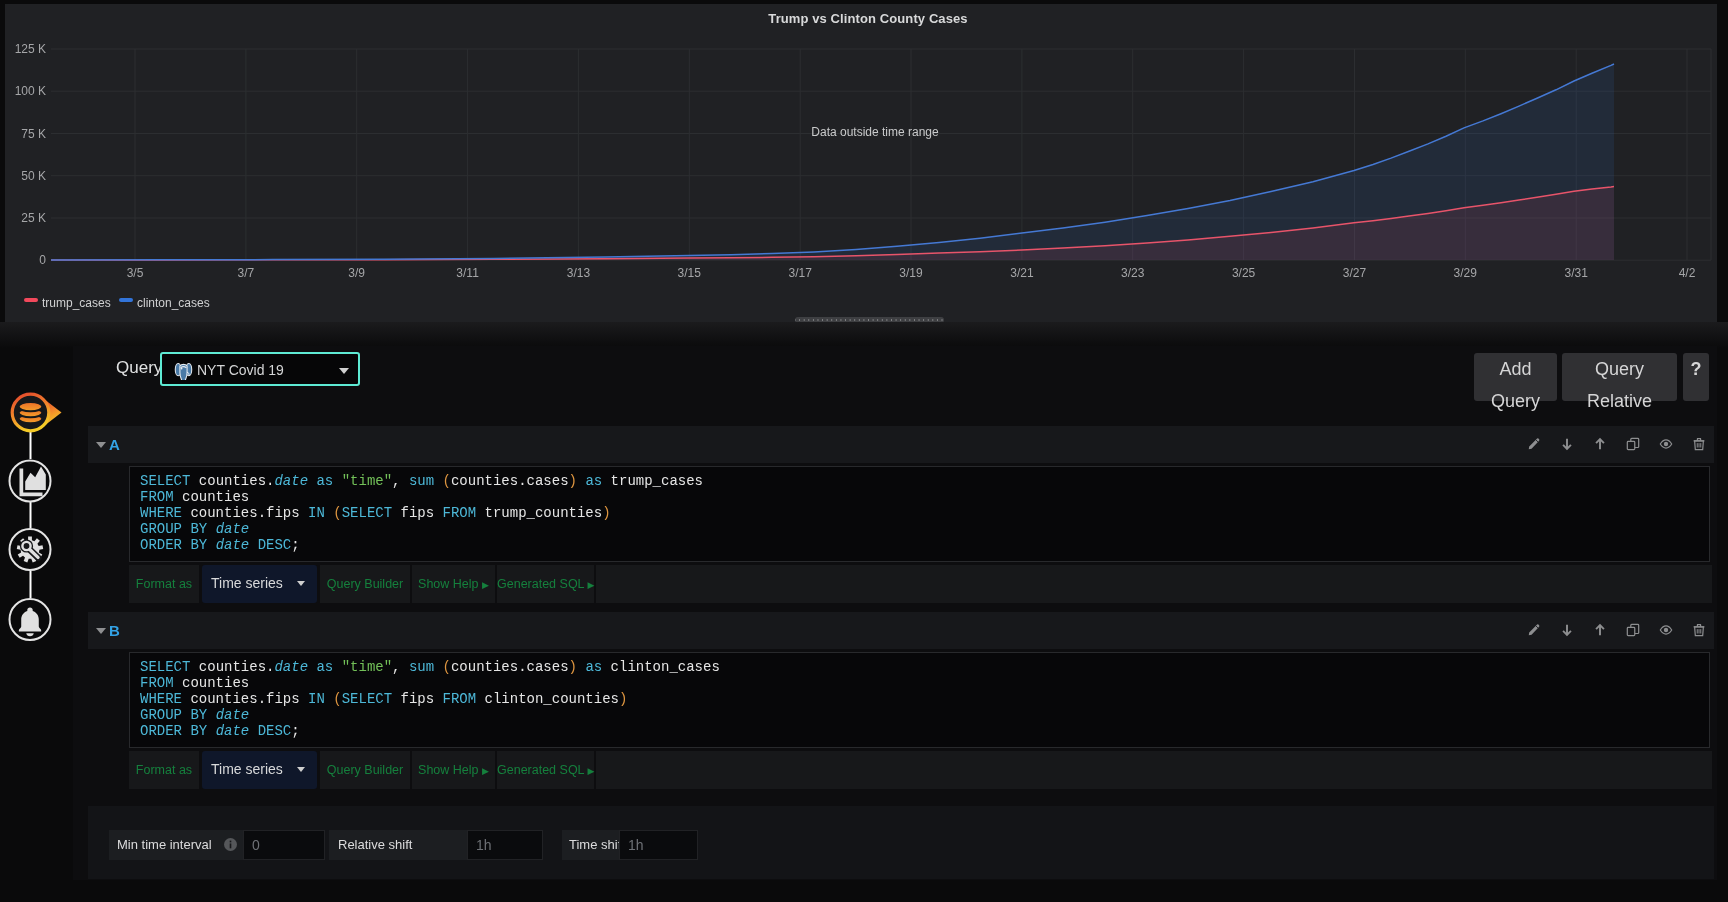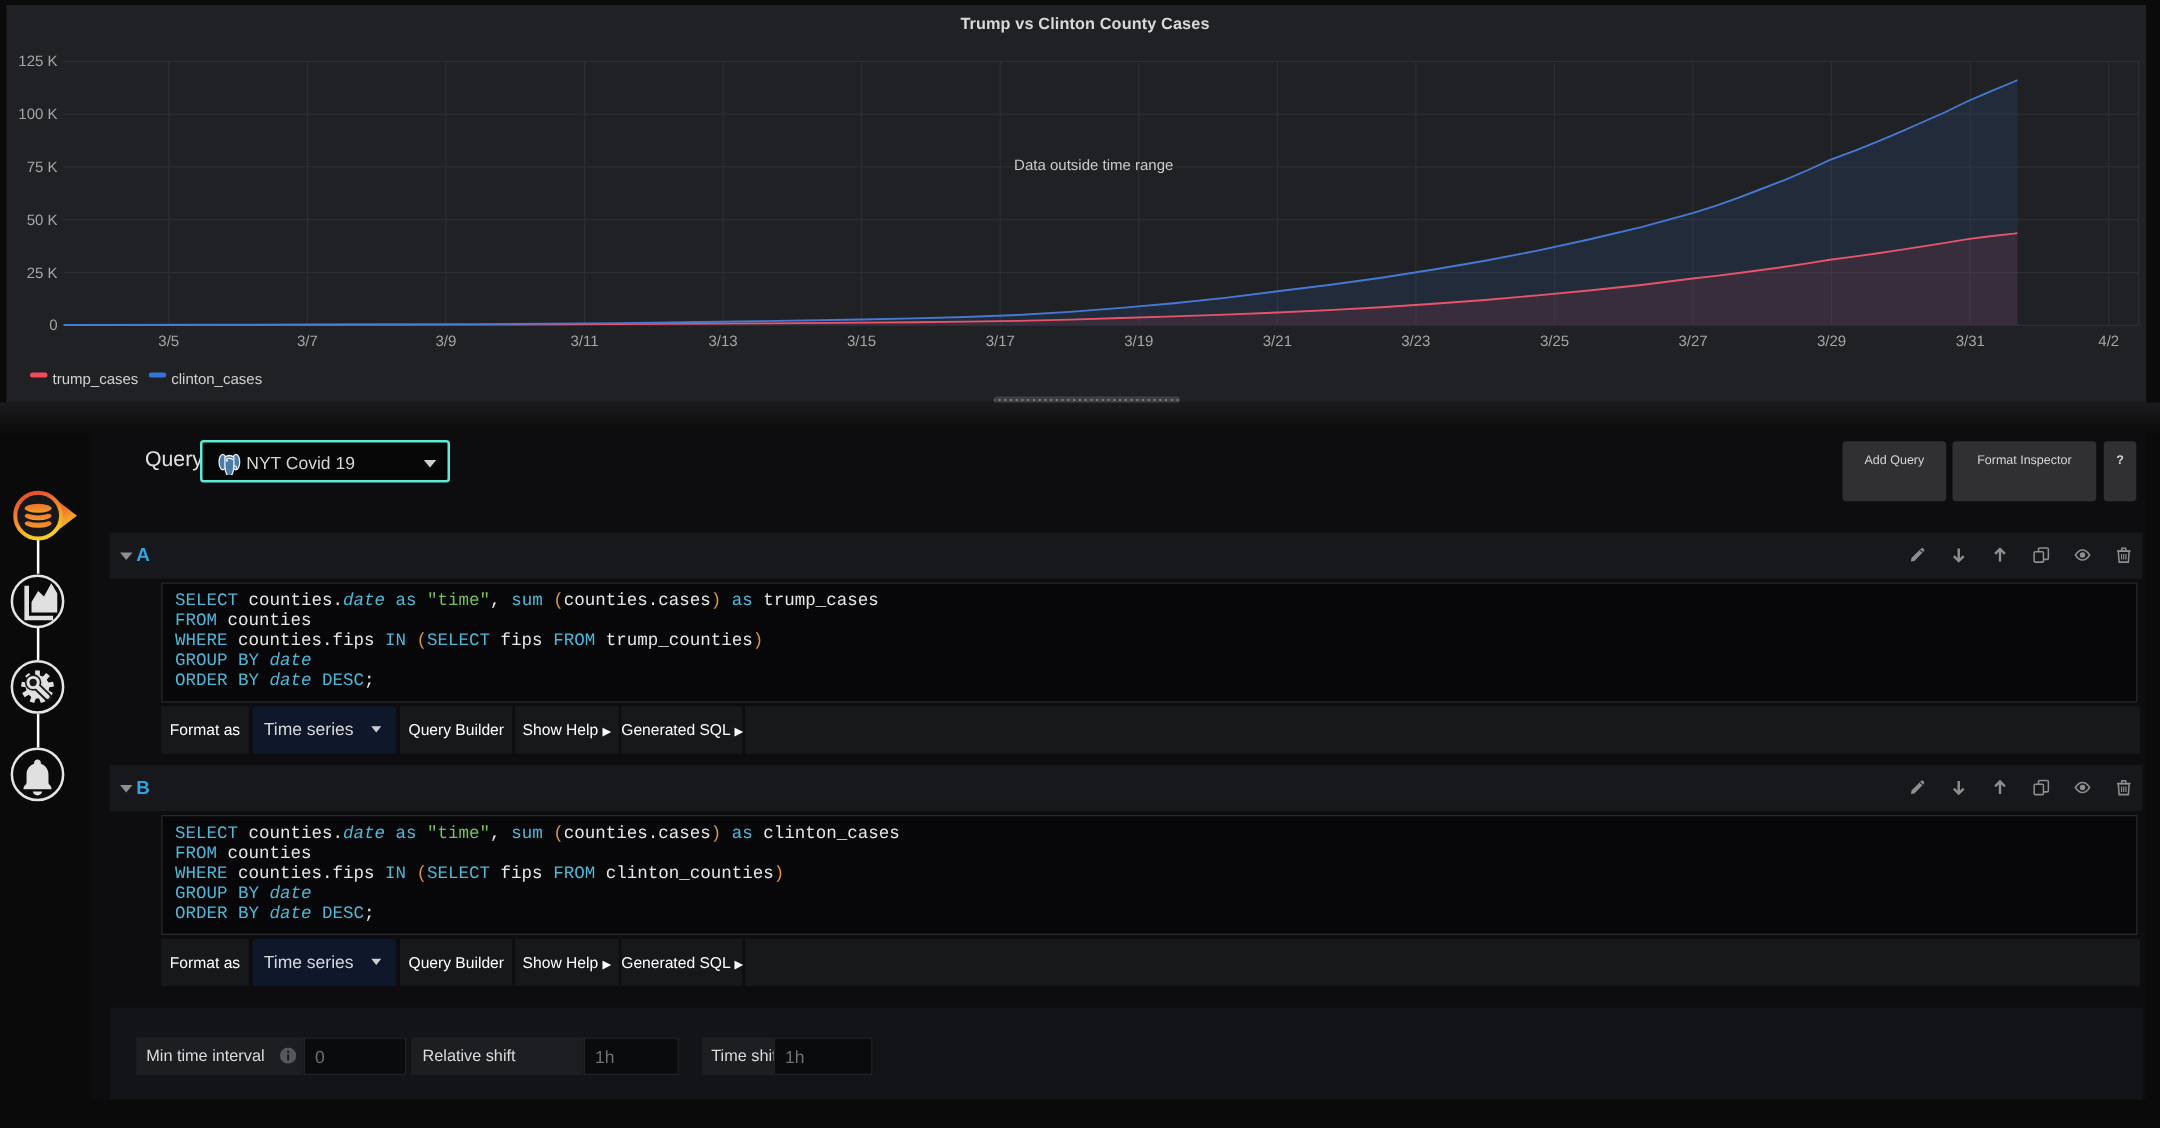--- a/index.html
+++ b/index.html
@@ -12,30 +12,30 @@
 
 #sdots { left:795px; top:317px; width:149px; height:6px; border-radius:3px; background-color:#3e3f42; background-image:radial-gradient(circle, #808183 0.8px, rgba(0,0,0,0) 1px); background-size:4.6px 6px; background-position:2.3px center; }
 #shadow { left:0; top:322px; width:1728px; height:26px; background:linear-gradient(#1b1b1d,#0a0a0b); }
 
 #editor { left:73px; top:346px; width:1644px; height:534px; background:#0d0d0f; }
 
 #qlabel { left:95px; top:358px; font-size:17px; font-weight:500; color:#e0e1e2;margin-left:21px; }
 #dsel { left:160px; top:352px; width:200px; height:34px; background:#060607; border:2px solid #5eead4; border-radius:3px; }
 #dsel .txt { position:absolute; left:35px; top:8px; font-size:14px; color:#d4d5d6; }
 #dsel .car { position:absolute; right:9px; top:14px; width:0; height:0; border-left:5px solid transparent; border-right:5px solid transparent; border-top:6px solid #d0d0d0; }
-.btn { height:48px; top:353px; background:#303033; border-radius:3px; color:#d5d5d6; font-size:10px; font-weight:500; text-align:center; line-height:32px; }
+.btn { height:48px; top:353px; background:#303033; border-radius:3px; color:#d5d5d6; font-size:18px; font-weight:500; text-align:center; line-height:32px; }
 
 .qhdr { left:88px; width:1626px; height:37px; background:#17181b; }
 .qhdr .car { position:absolute; left:8px; top:16px; width:0; height:0; border-left:5px solid transparent; border-right:5px solid transparent; border-top:6px solid #8e8f91; }
 .qhdr .ltr { position:absolute; left:21px; top:10px; font-size:15px; font-weight:700; color:#33a2e5; }
 .sqlbox { left:129px; width:1581px; height:96px; background:#070709; border:1px solid #28292c; }
 .sql { position:absolute; left:10px; top:6px; font-family:"Liberation Mono",monospace; font-size:14px; line-height:16px; white-space:pre; color:#e6e6e6; }
 .k { color:#4db8d8; } .kd { color:#4db8d8; font-style:italic; } .s { color:#73c159; } .p { color:#dd9540; }
 .fbox { height:38px; background:#17181a; position:absolute; }
-.flabel { color:#ffffff; font-size:12.5px; font-weight:500; text-align:center; line-height:38px; white-space:nowrap; }
+.flabel { color:#15803d; font-size:12.5px; font-weight:500; text-align:center; line-height:38px; white-space:nowrap; }
 .fsel { background:#0f172a; border-radius:3px; }
 .fsel .txt { position:absolute; left:9px; top:10px; font-size:14px; color:#d8d9da; }
 .fsel .car { position:absolute; right:12px; top:16px; width:0; height:0; border-left:4.5px solid transparent; border-right:4.5px solid transparent; border-top:5.5px solid #cfcfcf; }
 
 #opts { left:88px; top:806px; width:1626px; height:73px; background:#131417; }
 .olabel { top:830px; height:30px; background:#1c1e21; color:#dcdcdd; font-size:13px; font-weight:500; line-height:30px; position:absolute; }
 .oinput { top:830px; height:30px; background:#0a0b0d; border:1px solid #212225; color:#6e7176; font-size:14px; line-height:28px; position:absolute; padding-left:8px; }
 
 .hicons { position:absolute; display:flex; gap:19px; }
 .hicons svg { display:block; }
@@ -161,21 +161,21 @@
 <ellipse cx="14" cy="8.2" rx="2.8" ry="5.8" fill="#4a7aa6" stroke="#e9eef3" stroke-width="1"></ellipse>
 <path d="M5.6 4.6 a4.6 4.3 0 0 1 6.8 0 l0 6.4 c0 2.9 -1 6.4 -2.6 8.7 c-0.4 0.6 -1.2 0.6 -1.6 0 c-1.6 -2.3 -2.6 -5.8 -2.6 -8.7 Z" fill="#4a7aa6" stroke="#e9eef3" stroke-width="1"></path>
 <path d="M6.3 6.4 q2.7 -2.2 5.4 0" fill="none" stroke="#e9eef3" stroke-width="1"></path>
 <circle cx="7.2" cy="7.2" r="0.8" fill="#e9eef3"></circle>
 <path d="M12.2 10.5 q2.6 0.7 2.2 3.2" fill="none" stroke="#e9eef3" stroke-width="0.9"></path>
 </svg>
     <span class="txt">NYT Covid 19</span>
     <span class="car"></span>
   </div>
 <div class="abs btn" style="left:1474px;width:83px;">Add Query</div>
-<div class="abs btn" style="left:1562px;width:115px;">Format Inspector</div>
+<div class="abs btn" style="left:1562px;width:115px;">Query Relative</div>
 <div class="abs btn" style="left:1683px;width:26px;font-weight:700;">?</div>
 <div class="abs qhdr" style="top:426px">
     <span class="car"></span>
     <span class="ltr">A</span>
     <div class="hicons" style="right:8px;top:11px">
       <svg width="14" height="14" viewBox="0 0 16 16" fill="none" stroke="#8d8e90" stroke-width="1.4">
         <path d="M2 14 L2.5 10.8 L11 2.3 a1.5 1.5 0 0 1 2.6 0 l0 0 a1.6 1.6 0 0 1 0 2.4 L5.2 13.4 Z" fill="#8d8e90" stroke="none"></path>
         <path d="M10.3 3.4 l2.3 2.3" stroke="#17181b" stroke-width="1"></path>
       </svg>
       <svg width="14" height="14" viewBox="0 0 16 16" fill="none" stroke="#8d8e90" stroke-width="1.4">

